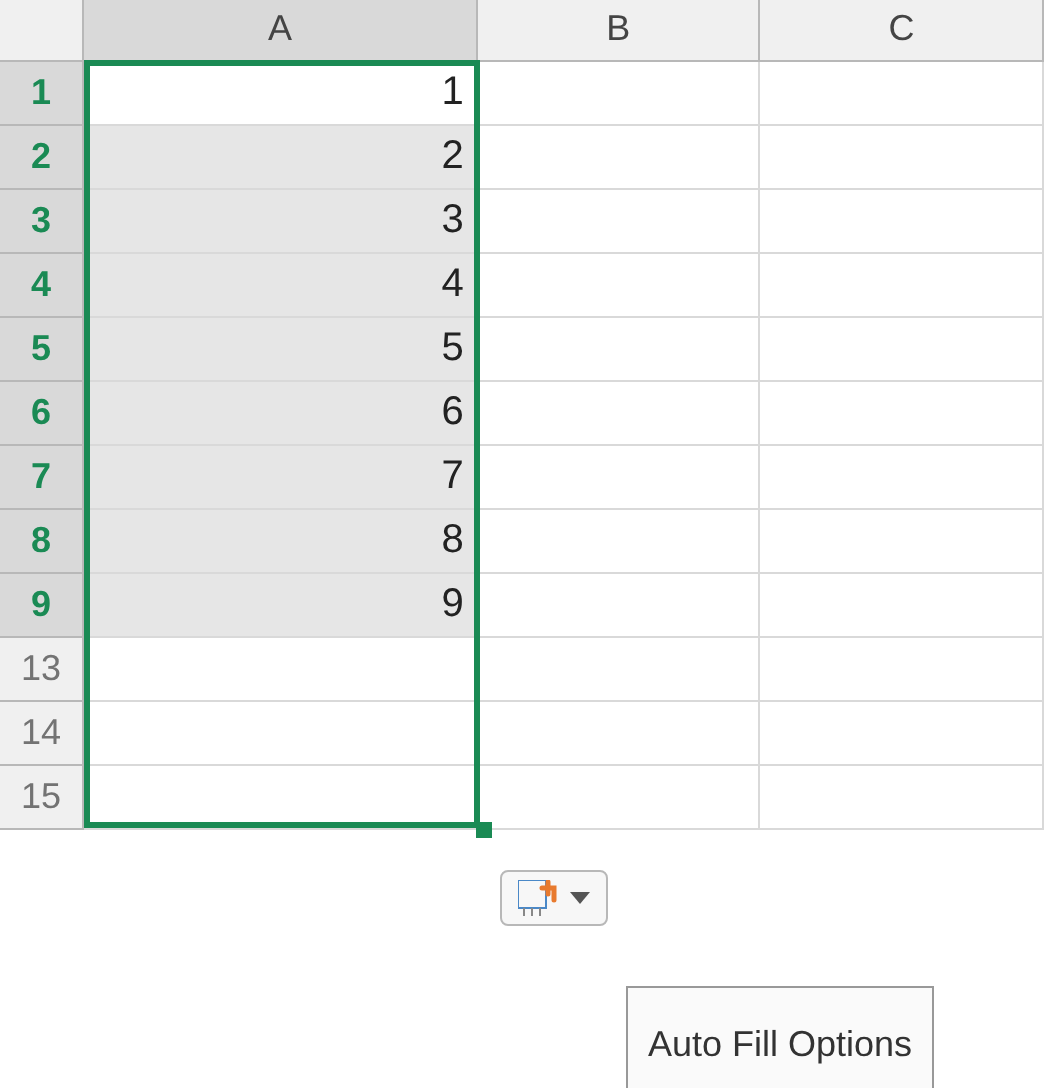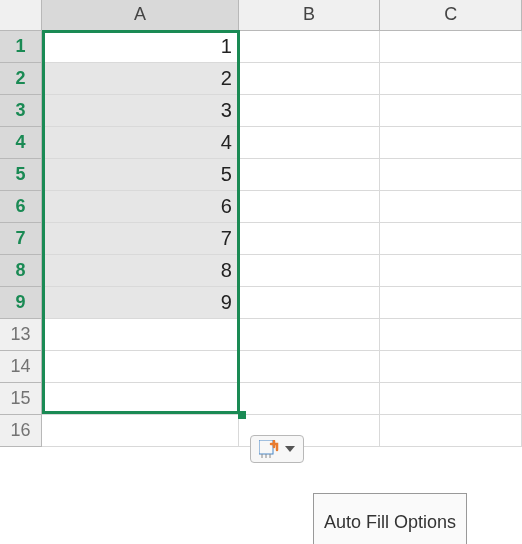--- a/index.html
+++ b/index.html
@@ -196,26 +196,20 @@
         <td class="cell col-a"></td>
         <td class="cell col-b"></td>
         <td class="cell col-c"></td>
       </tr>
   <tr>
         <td class="row-header">15</td>
         <td class="cell col-a"></td>
         <td class="cell col-b"></td>
         <td class="cell col-c"></td>
       </tr>
-  <tr>
-        <td class="row-header">16</td>
-        <td class="cell col-a"></td>
-        <td class="cell col-b"></td>
-        <td class="cell col-c"></td>
-      </tr>
 </tbody>
   </table>
 
 <div class="selection-border" style="left:42px; top:30px; width:198px; height:384px;"></div>
 <div class="fill-handle" style="left:238px; top:411px;"></div>
 
 <div class="autofill-button" style="left:250px; top:435px;">
   <span class="icon-box">
     <svg width="22" height="18" viewBox="0 0 22 18">
       <rect x="0" y="0" width="14" height="14" fill="none" stroke="#4a88c7" stroke-width="1"></rect>

